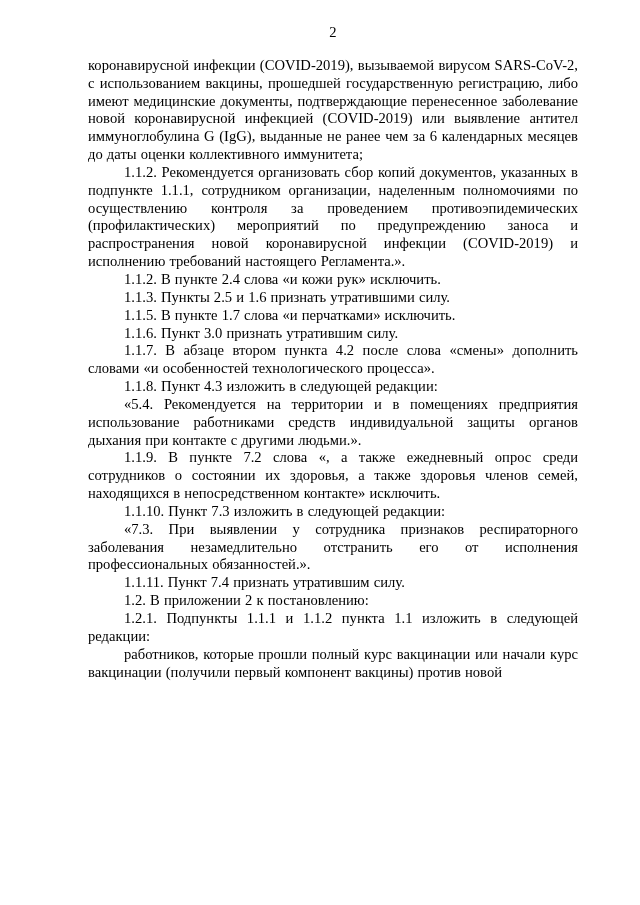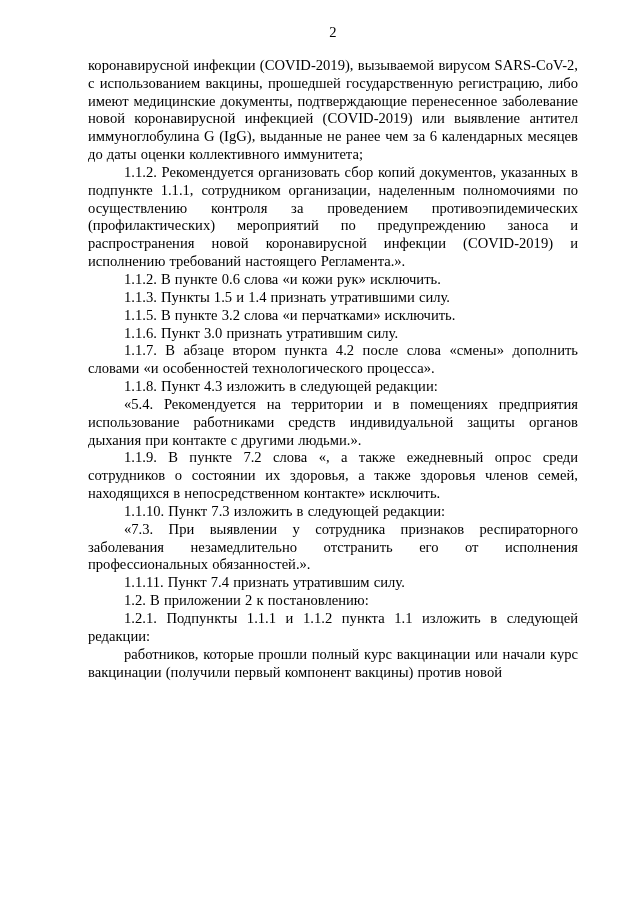--- a/index.html
+++ b/index.html
@@ -39,23 +39,23 @@
   }
 </style>
 </head>
 <body>
 
 <div class="page">
   <div class="page-number">2</div>
   <div class="content" id="paragraphs-container">
       <p class="para">коронавирусной инфекции (COVID-2019), вызываемой вирусом SARS-CoV-2, с использованием вакцины, прошедшей государственную регистрацию, либо имеют медицинские документы, подтверждающие перенесенное заболевание новой коронавирусной инфекцией (COVID-2019) или выявление антител иммуноглобулина G (IgG), выданные не ранее чем за 6 календарных месяцев до даты оценки коллективного иммунитета;</p>
       <p class="para indent">1.1.2. Рекомендуется организовать сбор копий документов, указанных в подпункте 1.1.1, сотрудником организации, наделенным полномочиями по осуществлению контроля за проведением противоэпидемических (профилактических) мероприятий по предупреждению заноса и распространения новой коронавирусной инфекции (COVID-2019) и исполнению требований настоящего Регламента.».</p>
-      <p class="para indent">1.1.2. В пункте 0.6 слова «и кожи рук» исключить.</p>
-      <p class="para indent">1.1.3. Пункты 1.5 и 1.4 признать утратившими силу.</p>
-      <p class="para indent">1.1.5. В пункте 3.2 слова «и перчатками» исключить.</p>
+      <p class="para indent">1.1.2. В пункте 2.4 слова «и кожи рук» исключить.</p>
+      <p class="para indent">1.1.3. Пункты 2.5 и 1.6 признать утратившими силу.</p>
+      <p class="para indent">1.1.5. В пункте 1.7 слова «и перчатками» исключить.</p>
       <p class="para indent">1.1.6. Пункт 3.0 признать утратившим силу.</p>
       <p class="para indent">1.1.7. В абзаце втором пункта 4.2 после слова «смены» дополнить словами «и особенностей технологического процесса».</p>
       <p class="para indent">1.1.8. Пункт 4.3 изложить в следующей редакции:</p>
       <p class="para indent">«5.4. Рекомендуется на территории и в помещениях предприятия использование работниками средств индивидуальной защиты органов дыхания при контакте с другими людьми.».</p>
       <p class="para indent">1.1.9. В пункте 7.2 слова «, а также ежедневный опрос среди сотрудников о состоянии их здоровья, а также здоровья членов семей, находящихся в непосредственном контакте» исключить.</p>
       <p class="para indent">1.1.10. Пункт 7.3 изложить в следующей редакции:</p>
       <p class="para indent">«7.3. При выявлении у сотрудника признаков респираторного заболевания незамедлительно отстранить его от исполнения профессиональных обязанностей.».</p>
       <p class="para indent">1.1.11. Пункт 7.4 признать утратившим силу.</p>
       <p class="para indent">1.2. В приложении 2 к постановлению:</p>
       <p class="para indent">1.2.1. Подпункты 1.1.1 и 1.1.2 пункта 1.1 изложить в следующей редакции:</p>

